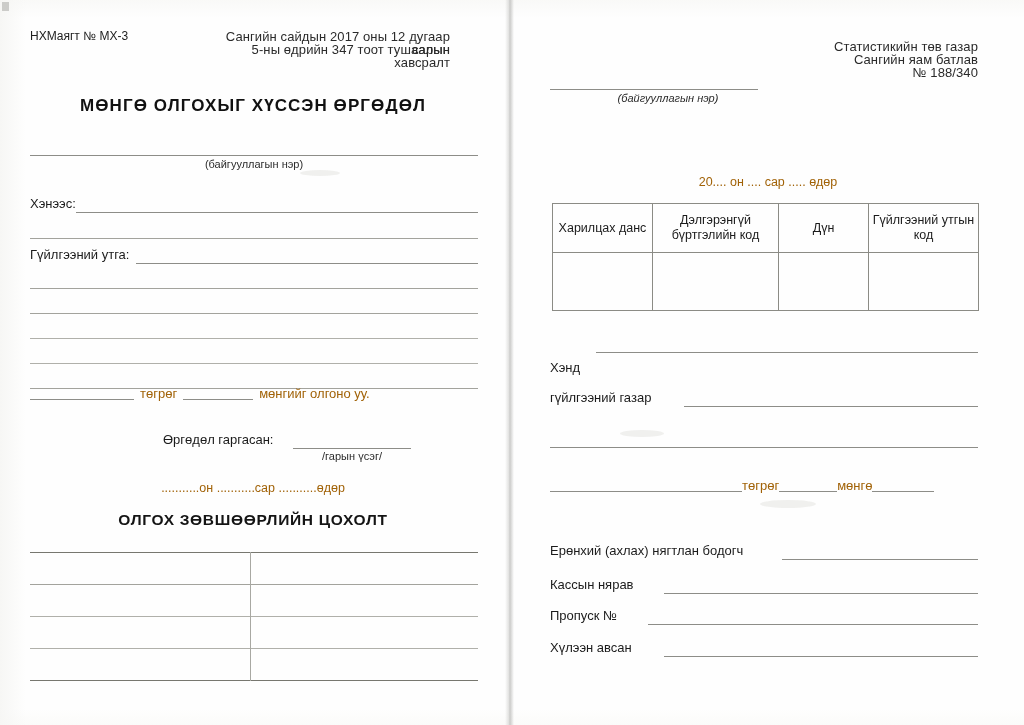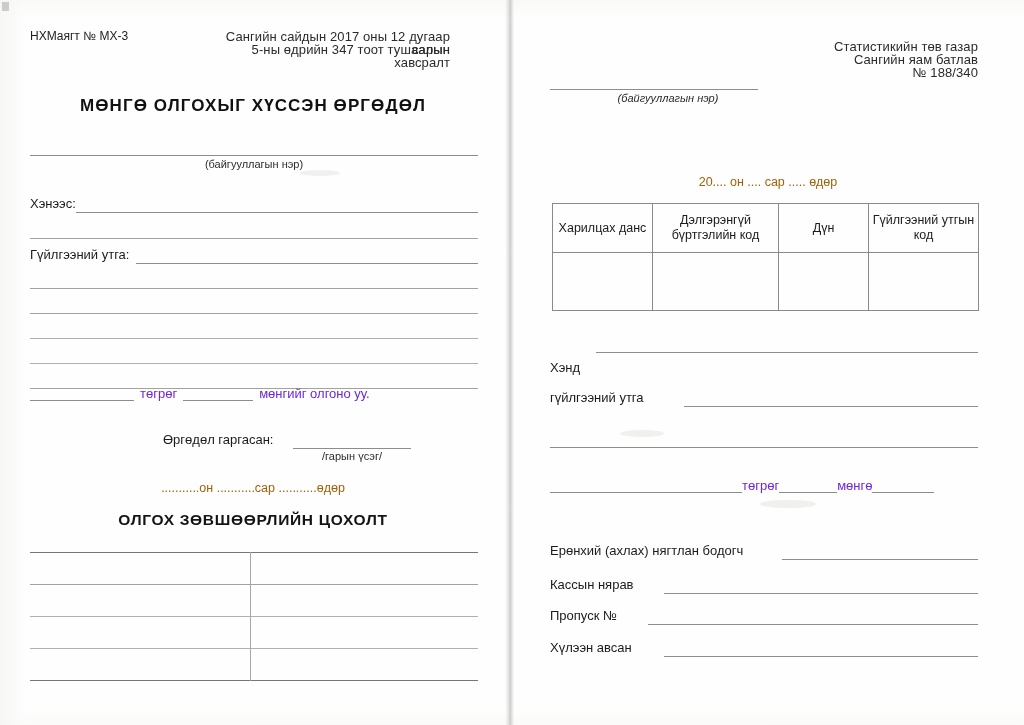--- a/index.html
+++ b/index.html
@@ -119,23 +119,23 @@
   .vrule {
     position: absolute;
     width: 0;
     border-left: 1px solid #a8a8a2;
   }
 
   
   .inline-row {
     position: absolute;
     display: flex;
-    align-items: flex-end;
+    align-items: center;
     font-size: 13px;
-    color: #6d28d9;
+    color: #a16207;
     white-space: nowrap;
   }
   .seg {
     display: inline-block;
     border-bottom: 1px solid #8d8d88;
     height: 12px;
   }
   .gap { display: inline-block; width: 6px; }
 
   
@@ -260,21 +260,21 @@
           <td></td>
           <td></td>
           <td></td>
         </tr>
       </tbody>
     </table>
 
     <div class="abs label" style="left:38px; top:336px;margin-top:24px;">Хэнд</div>
     <div class="rule" style="left:84px; top:352px; width:382px;"></div>
 
-    <div class="abs label" style="left:38px; top:390px;">гүйлгээний  утга</div>
+    <div class="abs label" style="left:38px; top:390px;">гүйлгээний  газар</div>
     <div class="rule" style="left:172px; top:406px; width:294px;"></div>
 
     <div class="rule" style="left:38px; top:447px; width:428px;"></div>
 
     <div class="inline-row" style="left:38px; top:478px;">
       <span class="seg" style="width:192px;"></span>
       <span>төгрөг</span>
       <span class="seg" style="width:58px;"></span>
       <span>мөнгө</span>
       <span class="seg" style="width:62px;"></span>

